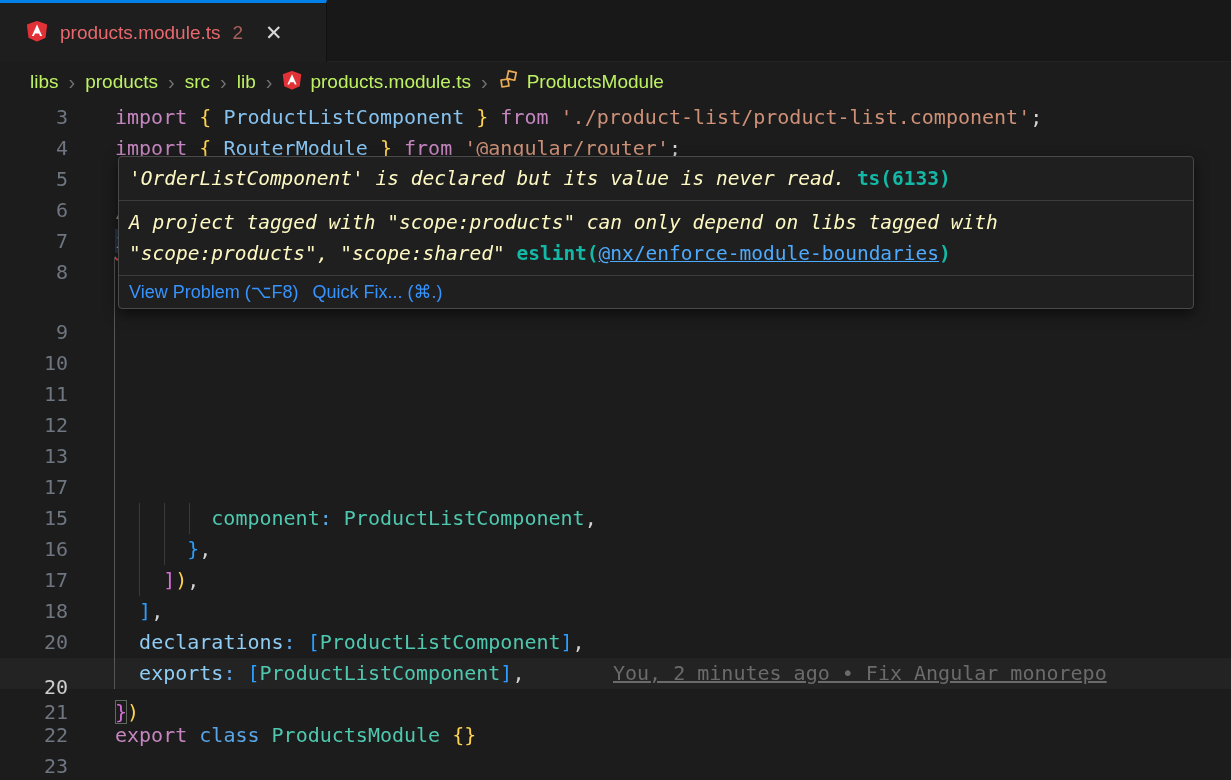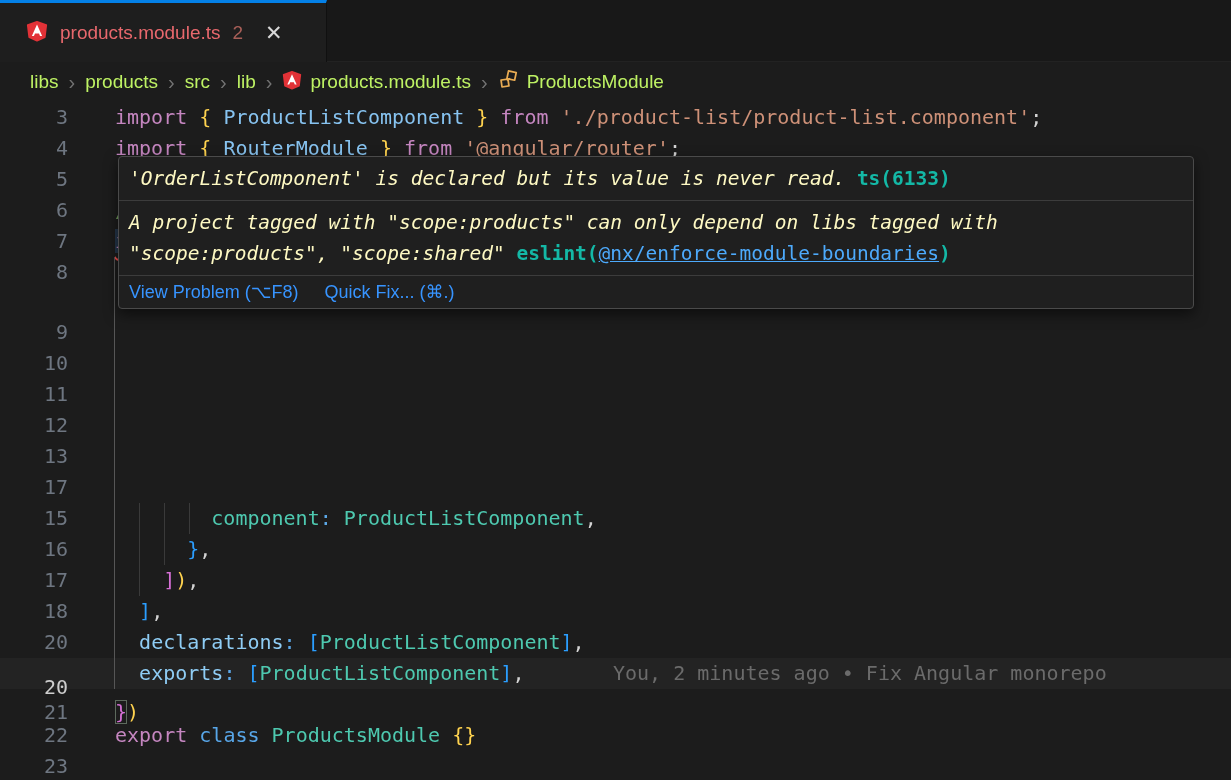--- a/index.html
+++ b/index.html
@@ -53,29 +53,29 @@
   .colon  { color:#5ca8e8; }
   .semi7  { color:#c9504b; }
   .pmatch { color:#d670d6; outline:1px solid #5d6a5d; outline-offset:-1px; }
   .msg    { color:#fef9c3;font-style:italic; }
   .dim    { color:#14b8a6;font-weight:bold; }
   .link   { color:#4daafc; text-decoration:underline; cursor:pointer; }
 
   .squiggle { background:#25364a; text-decoration:underline wavy; text-decoration-color:#f14c4c;
               text-decoration-thickness:2px; text-underline-offset:6px; }
 
-  .blame { position:absolute; left:613px; top:0; color:#6b6b6b; white-space:pre; }
+  .blame { position:absolute; left:613px; top:0; color:#6b6b6b; white-space:pre;text-decoration:underline; }
 
   
   .hover { position:absolute; left:118px; top:156px; width:1076px; background:#1f1f1f;
            border:1px solid #4a4a4a; border-radius:4px; box-shadow:0 5px 14px rgba(0,0,0,.55);
            font-family:"DejaVu Sans Mono", monospace; font-size:19.5px; }
   .hover-section { padding:6px 10px; border-bottom:1px solid #3c3c3c; }
   .hover-section .hline { line-height:31px; white-space:pre-wrap; }
-  .hover-actions { padding:5px 10px; display:flex; gap:26px; align-items:flex-start;
+  .hover-actions { padding:5px 10px; display:flex; gap:14px; align-items:flex-start;
                    font-family:"Liberation Sans", sans-serif; font-size:18px; }
   .hover-action { color:#3794ff; cursor:pointer; white-space:nowrap; }
 </style>
 </head>
 <body>
 
 <div class="tabbar">
   <div class="tab">
     <span class="icon-svg">
       <svg width="22" height="22" viewBox="0 0 24 24">

